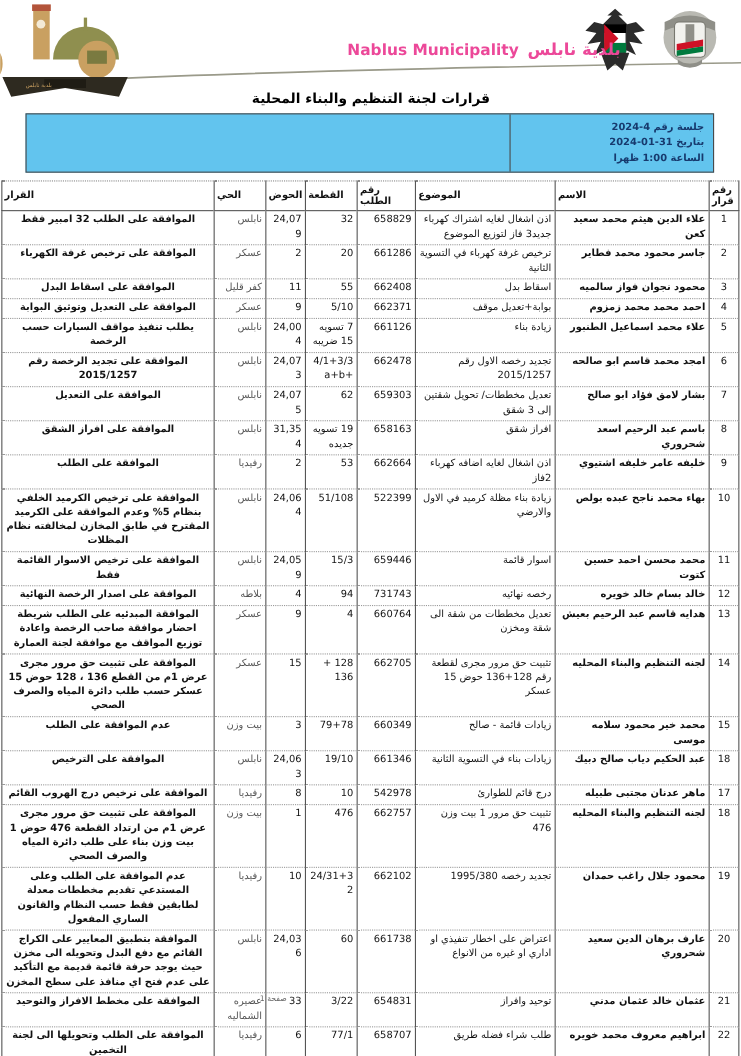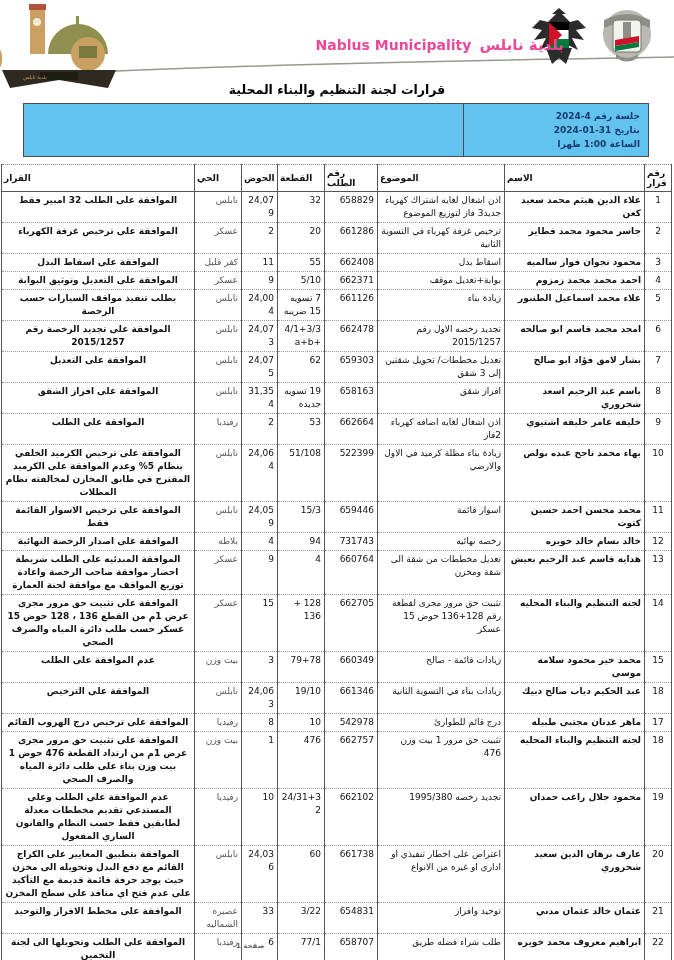--- a/index.html
+++ b/index.html
@@ -50,21 +50,21 @@
   table.decisions tr > *:first-child{border-right:1px solid #555;}
   table.decisions tr > *:last-child{border-left:1px solid #555;}
   td.c0{text-align:center;}
   td.c1{font-weight:bold;text-align:right;margin-left:24px;}
   td.c2{text-align:right;}
   td.c3,td.c4,td.c5{text-align:right;direction:ltr;}
   td.c4{direction:rtl;}
   td.c6{text-align:right;color:#555;font-size:8px;}
   td.c7{font-weight:bold;text-align:center;}
   .page-number{
-    position:absolute;top:942px;left:236px;font-size:7px;color:#666;direction:rtl;font-weight:bold;
+    position:absolute;top:904px;left:236px;font-size:7px;color:#666;direction:rtl;
   }
 </style>
 </head>
 <body>
 
 <div class="banner">
 
   <svg class="header-line" viewBox="0 0 674 88">
     <path d="M95 72 C 260 64, 500 60, 674 57" stroke="#9a9a8a" stroke-width="1.5" fill="none"></path>
   </svg>

